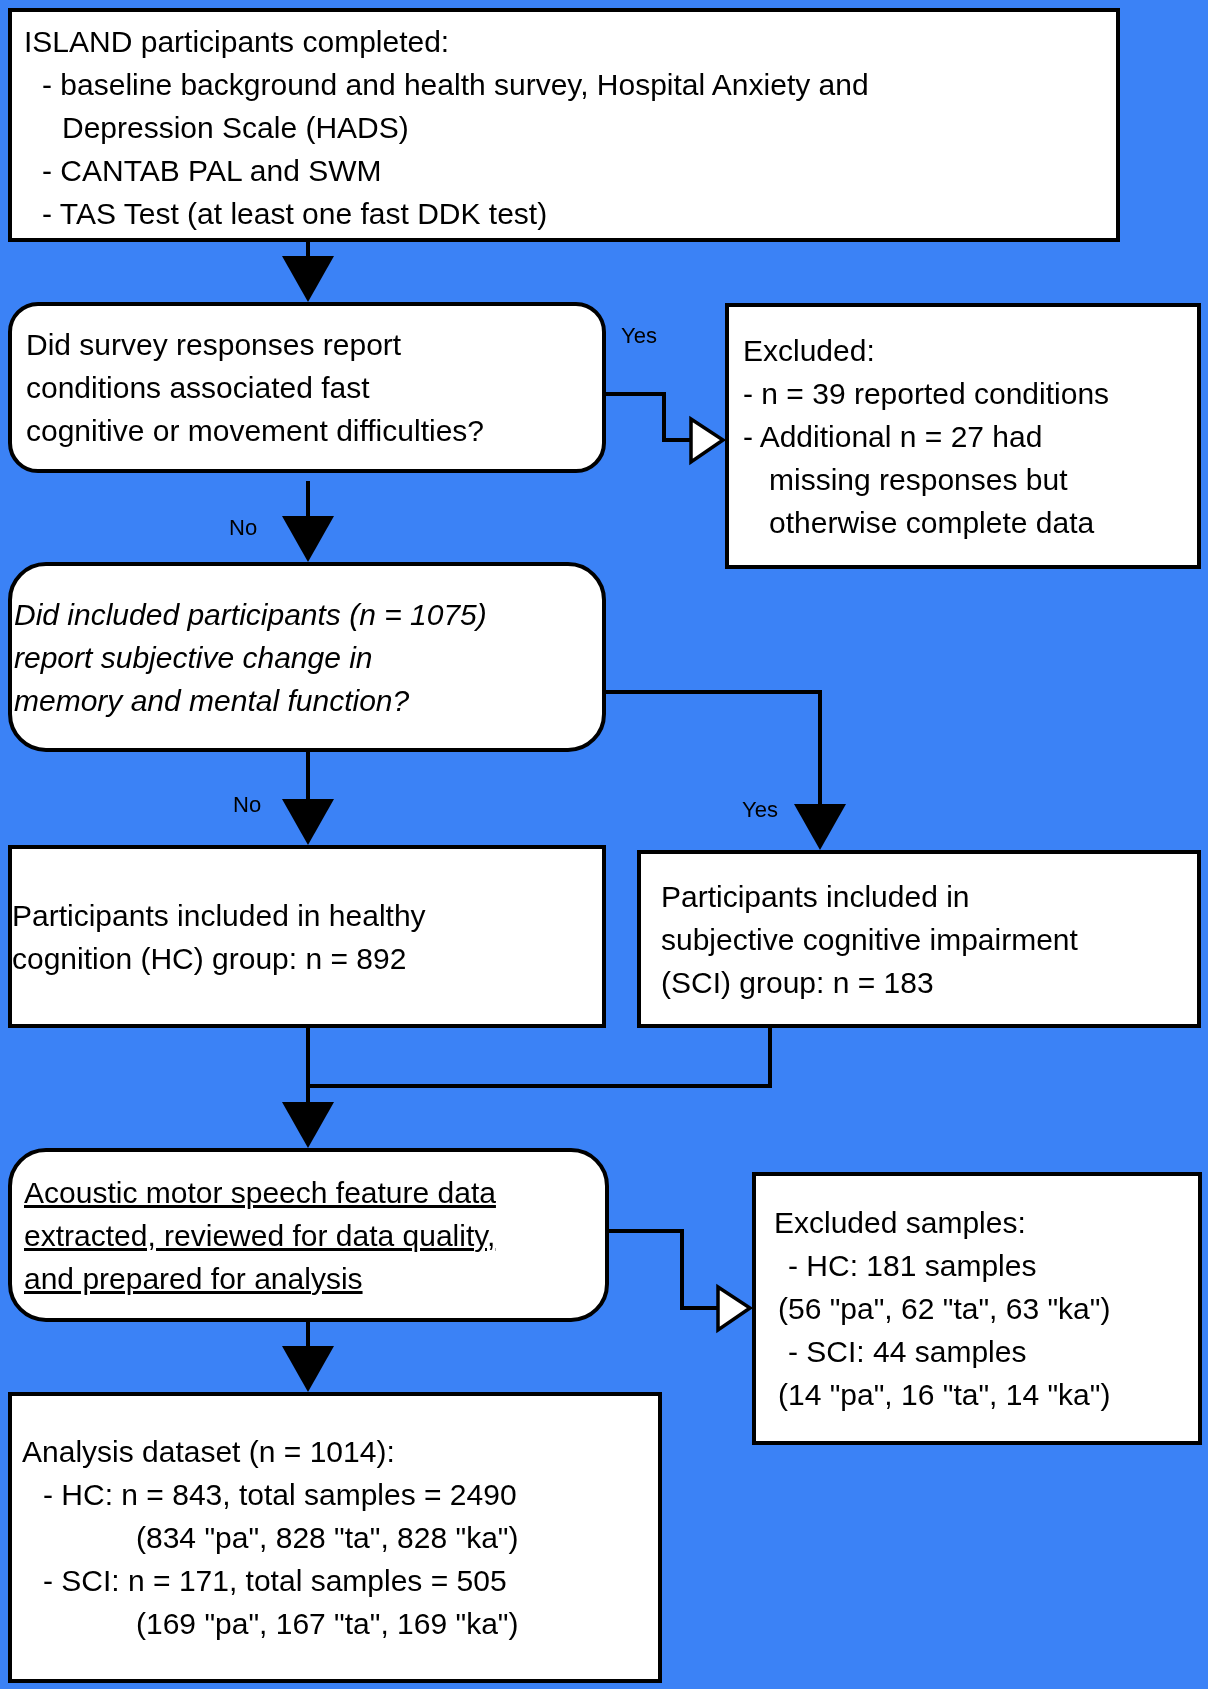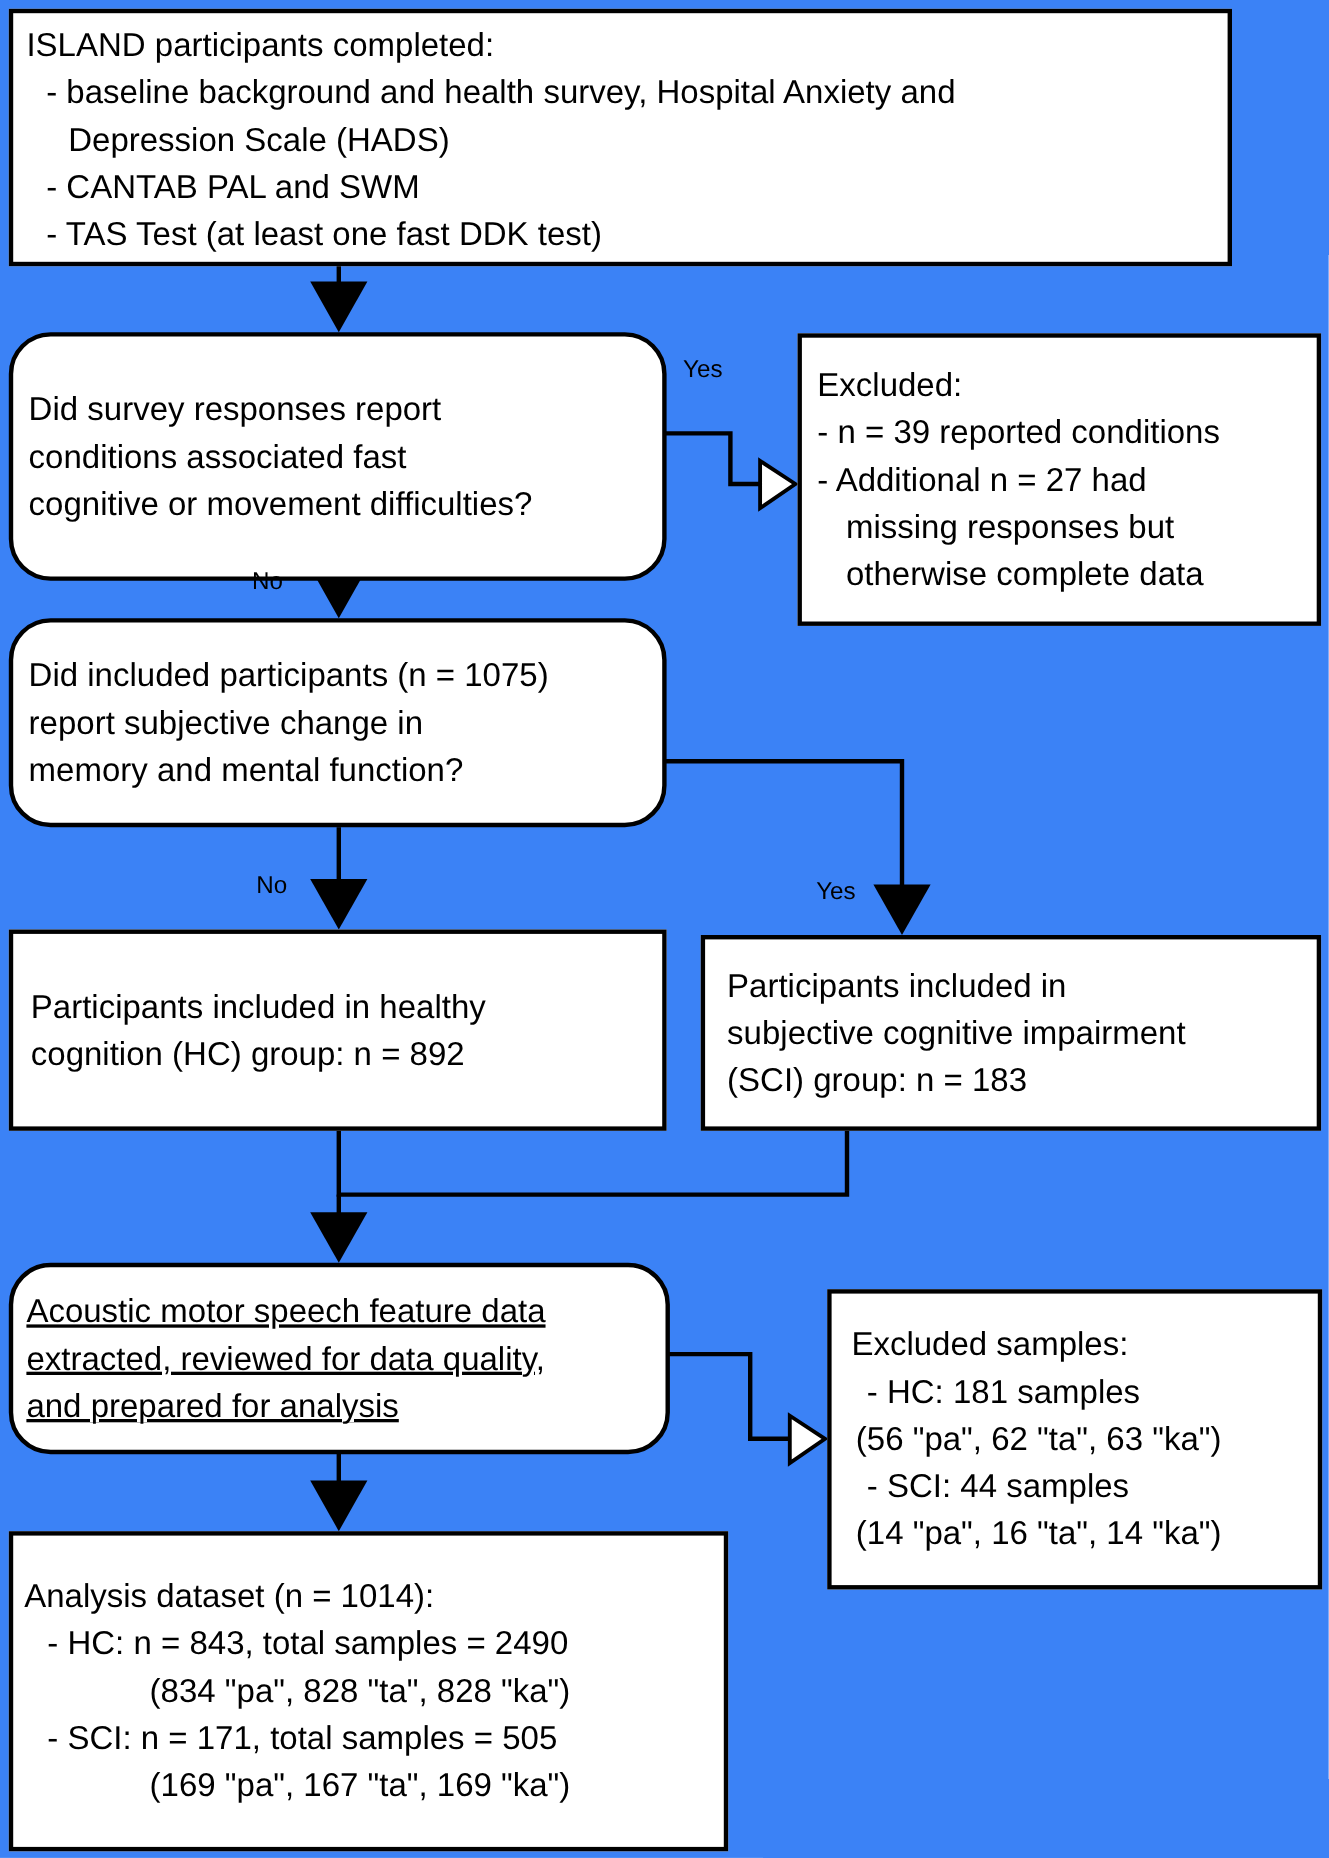--- a/index.html
+++ b/index.html
@@ -92,41 +92,41 @@
   </svg>
 
   <div class="box" style="left:8px;top:8px;width:1112px;height:234px;justify-content:flex-start;padding-top:8px;padding-left:12px;">
     <div class="line">ISLAND participants completed:</div>
     <div class="line pl18">- baseline background and health survey, Hospital Anxiety and</div>
     <div class="line pl38">Depression Scale (HADS)</div>
     <div class="line pl18">- CANTAB PAL and SWM</div>
     <div class="line pl18">- TAS Test (at least one fast DDK test)</div>
   </div>
 
-  <div class="box rounded" style="left:8px;top:302px;width:598px;height:226px;padding-left:14px;">
+  <div class="box rounded" style="left:8px;top:302px;width:598px;height:171px;padding-left:14px;border-radius:30px;">
     <div class="line">Did survey responses report</div>
     <div class="line">conditions associated fast</div>
     <div class="line">cognitive or movement difficulties?</div>
   </div>
 
   <div class="box" style="left:725px;top:303px;width:476px;height:266px;padding-left:14px;">
     <div class="line">Excluded:</div>
     <div class="line">- n = 39 reported conditions</div>
     <div class="line">- Additional n = 27 had</div>
     <div class="line pl26">missing responses but</div>
     <div class="line pl26">otherwise complete data</div>
   </div>
 
-  <div class="box rounded" style="left:8px;top:562px;width:598px;height:190px;padding-left:14px;">
+  <div class="box rounded" style="left:8px;top:562px;width:598px;height:190px;padding-left:2px;font-style:italic;">
     <div class="line">Did included participants (n = 1075)</div>
     <div class="line">report subjective change in</div>
     <div class="line">memory and mental function?</div>
   </div>
 
-  <div class="box" style="left:8px;top:845px;width:598px;height:183px;padding-left:16px;">
+  <div class="box" style="left:8px;top:845px;width:598px;height:183px;">
     <div class="line">Participants included in healthy</div>
     <div class="line">cognition (HC) group: n = 892</div>
   </div>
 
   <div class="box" style="left:637px;top:850px;width:564px;height:178px;padding-left:20px;">
     <div class="line">Participants included in</div>
     <div class="line">subjective cognitive impairment</div>
     <div class="line">(SCI) group: n = 183</div>
   </div>
 

